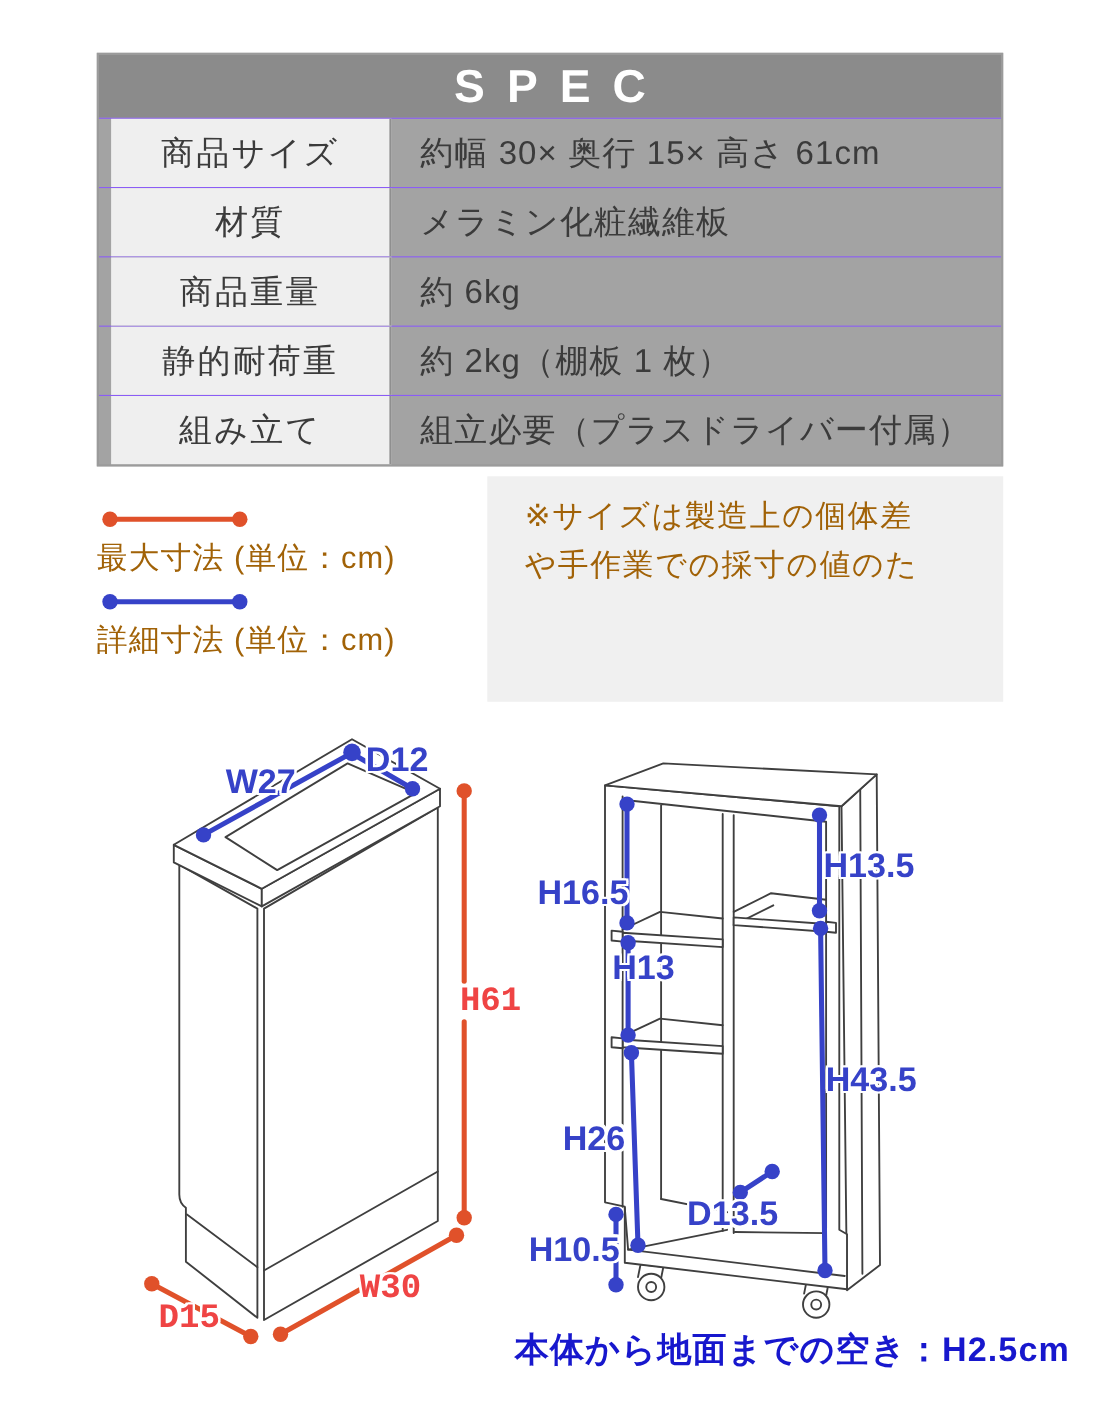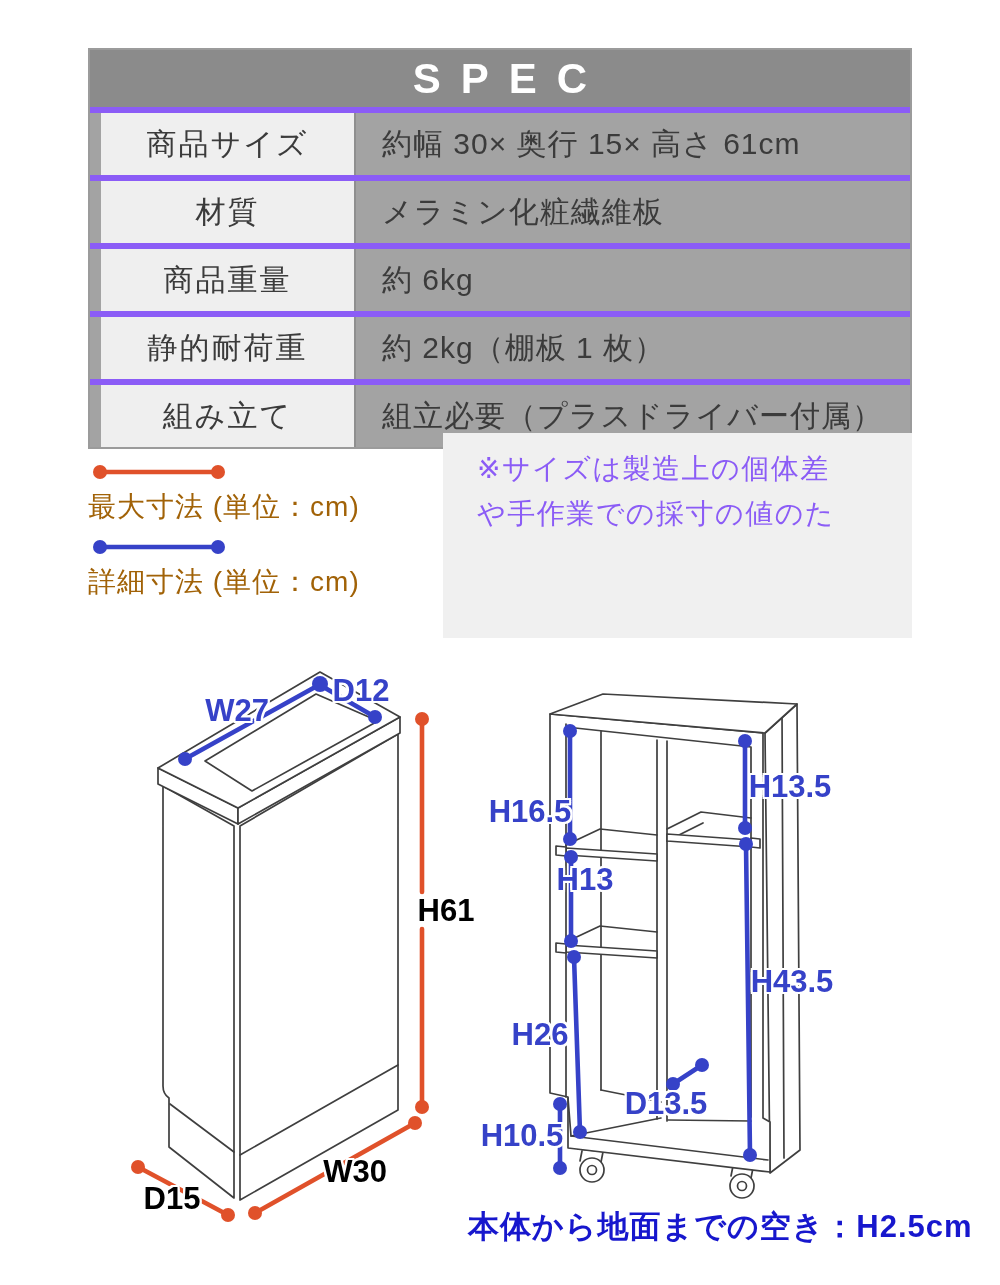--- a/index.html
+++ b/index.html
@@ -5,45 +5,45 @@
   html,body{margin:0;padding:0;background:#fff;}
   .page{position:relative;width:1000px;height:1285px;background:#ffffff;overflow:hidden;
         font-family:"Liberation Sans","DejaVu Sans",sans-serif;color:#3b3b3b;}
 
   
   .spec-table{position:absolute;left:88px;top:48px;width:824px;
               border:2px solid #9b9b9b;box-sizing:border-box;background:#a3a3a3;}
   .spec-header{height:57px;background:#8b8b8b;color:#ffffff;display:flex;
                align-items:center;justify-content:center;font-size:42px;font-weight:bold;
                letter-spacing:20px;padding-left:20px;box-sizing:border-box;}
-  .spec-row{display:flex;height:62px;border-top:6px solid #8b5cf6;padding-left:11px;}
+  .spec-row{display:flex;height:62px;border-top:1px solid #8b5cf6;padding-left:11px;}
   .spec-row:first-of-type{border-top:none;}
   .spec-label{width:255px;background:#efefef;display:flex;align-items:center;justify-content:center;
               font-size:30px;font-weight:500;letter-spacing:2px;border-right:2px solid #8f8f8f;
               box-sizing:border-box;color:#3b3b3b;}
   .spec-value{flex:1;display:flex;align-items:center;padding-left:26px;font-size:30px;
               letter-spacing:1px;color:#3b3b3b;}
 
   
   .legend-line{position:absolute;width:134px;height:16px;}
   .legend-label{position:absolute;font-size:28px;letter-spacing:1px;color:#a16207;white-space:nowrap;}
 
   
   .note-box{position:absolute;left:443px;top:433px;width:469px;height:205px;background:#f0f0f0;
             box-sizing:border-box;padding:13px 0 0 34px;}
-  .note-line{font-size:28px;line-height:45px;letter-spacing:1.5px;color:#8b5cf6;font-weight:500;white-space:nowrap;}
+  .note-line{font-size:28px;line-height:45px;letter-spacing:1.5px;color:#a16207;font-weight:500;white-space:nowrap;}
 
   
   .diagram-svg{position:absolute;}
   .dim-label{position:absolute;transform:translate(-50%,-50%);font-size:31px;font-weight:bold;
              white-space:nowrap;letter-spacing:0px;
              text-shadow:-2px -2px 0 #fff,2px -2px 0 #fff,-2px 2px 0 #fff,2px 2px 0 #fff,
                          0 -2px 0 #fff,0 2px 0 #fff,-2px 0 0 #fff,2px 0 0 #fff;}
   .dim-blue{color:#3642c8;}
-  .dim-orange{color:#000000;}
+  .dim-orange{color:#ef4444;font-family:Liberation Mono, monospace;}
 
   .footer-note{position:absolute;left:468px;top:1206px;font-size:31px;font-weight:bold;
                color:#1717cd;letter-spacing:1px;white-space:nowrap;}
 
   svg .outline{stroke:#3f3f3f;stroke-width:1.7;fill:none;stroke-linejoin:round;stroke-linecap:round;}
   svg .face{stroke:#3f3f3f;stroke-width:1.7;fill:#ffffff;stroke-linejoin:round;}
   svg .dimline-b{stroke:#3642c8;stroke-width:4.6;stroke-linecap:round;}
   svg .dimdot-b{fill:#3642c8;}
   svg .dimline-o{stroke:#e0512a;stroke-width:4.6;stroke-linecap:round;}
   svg .dimdot-o{fill:#e0512a;}

